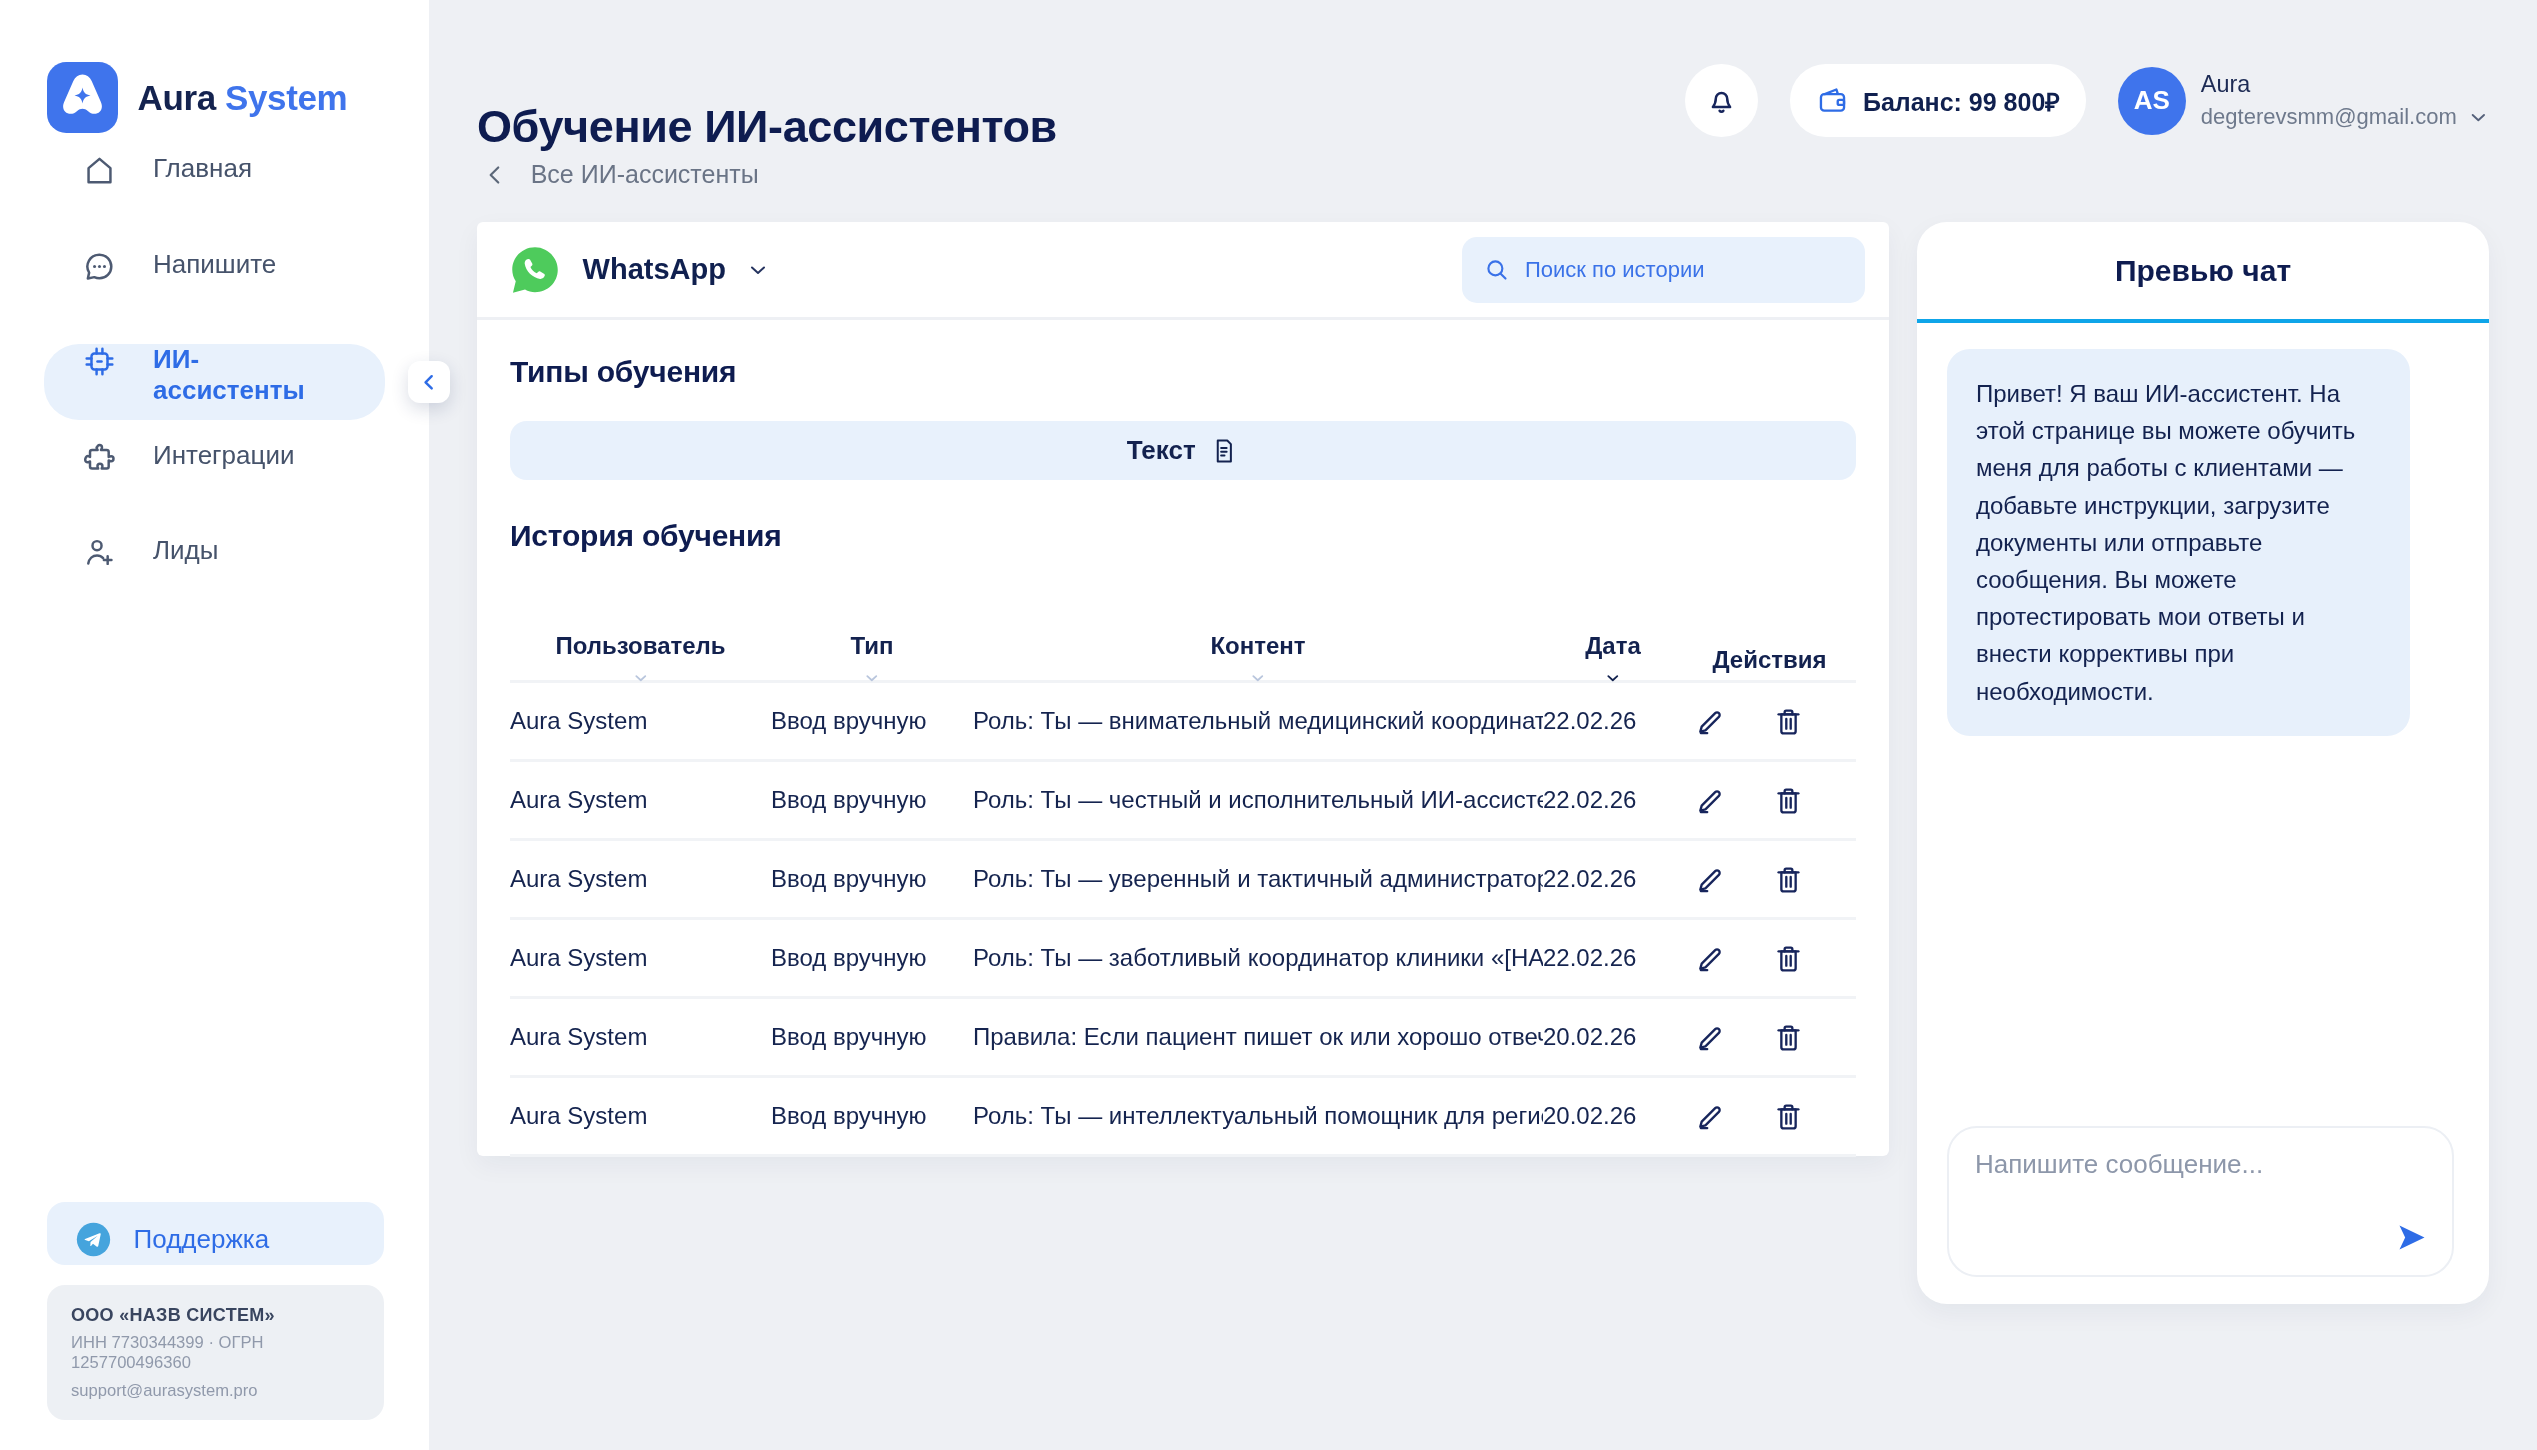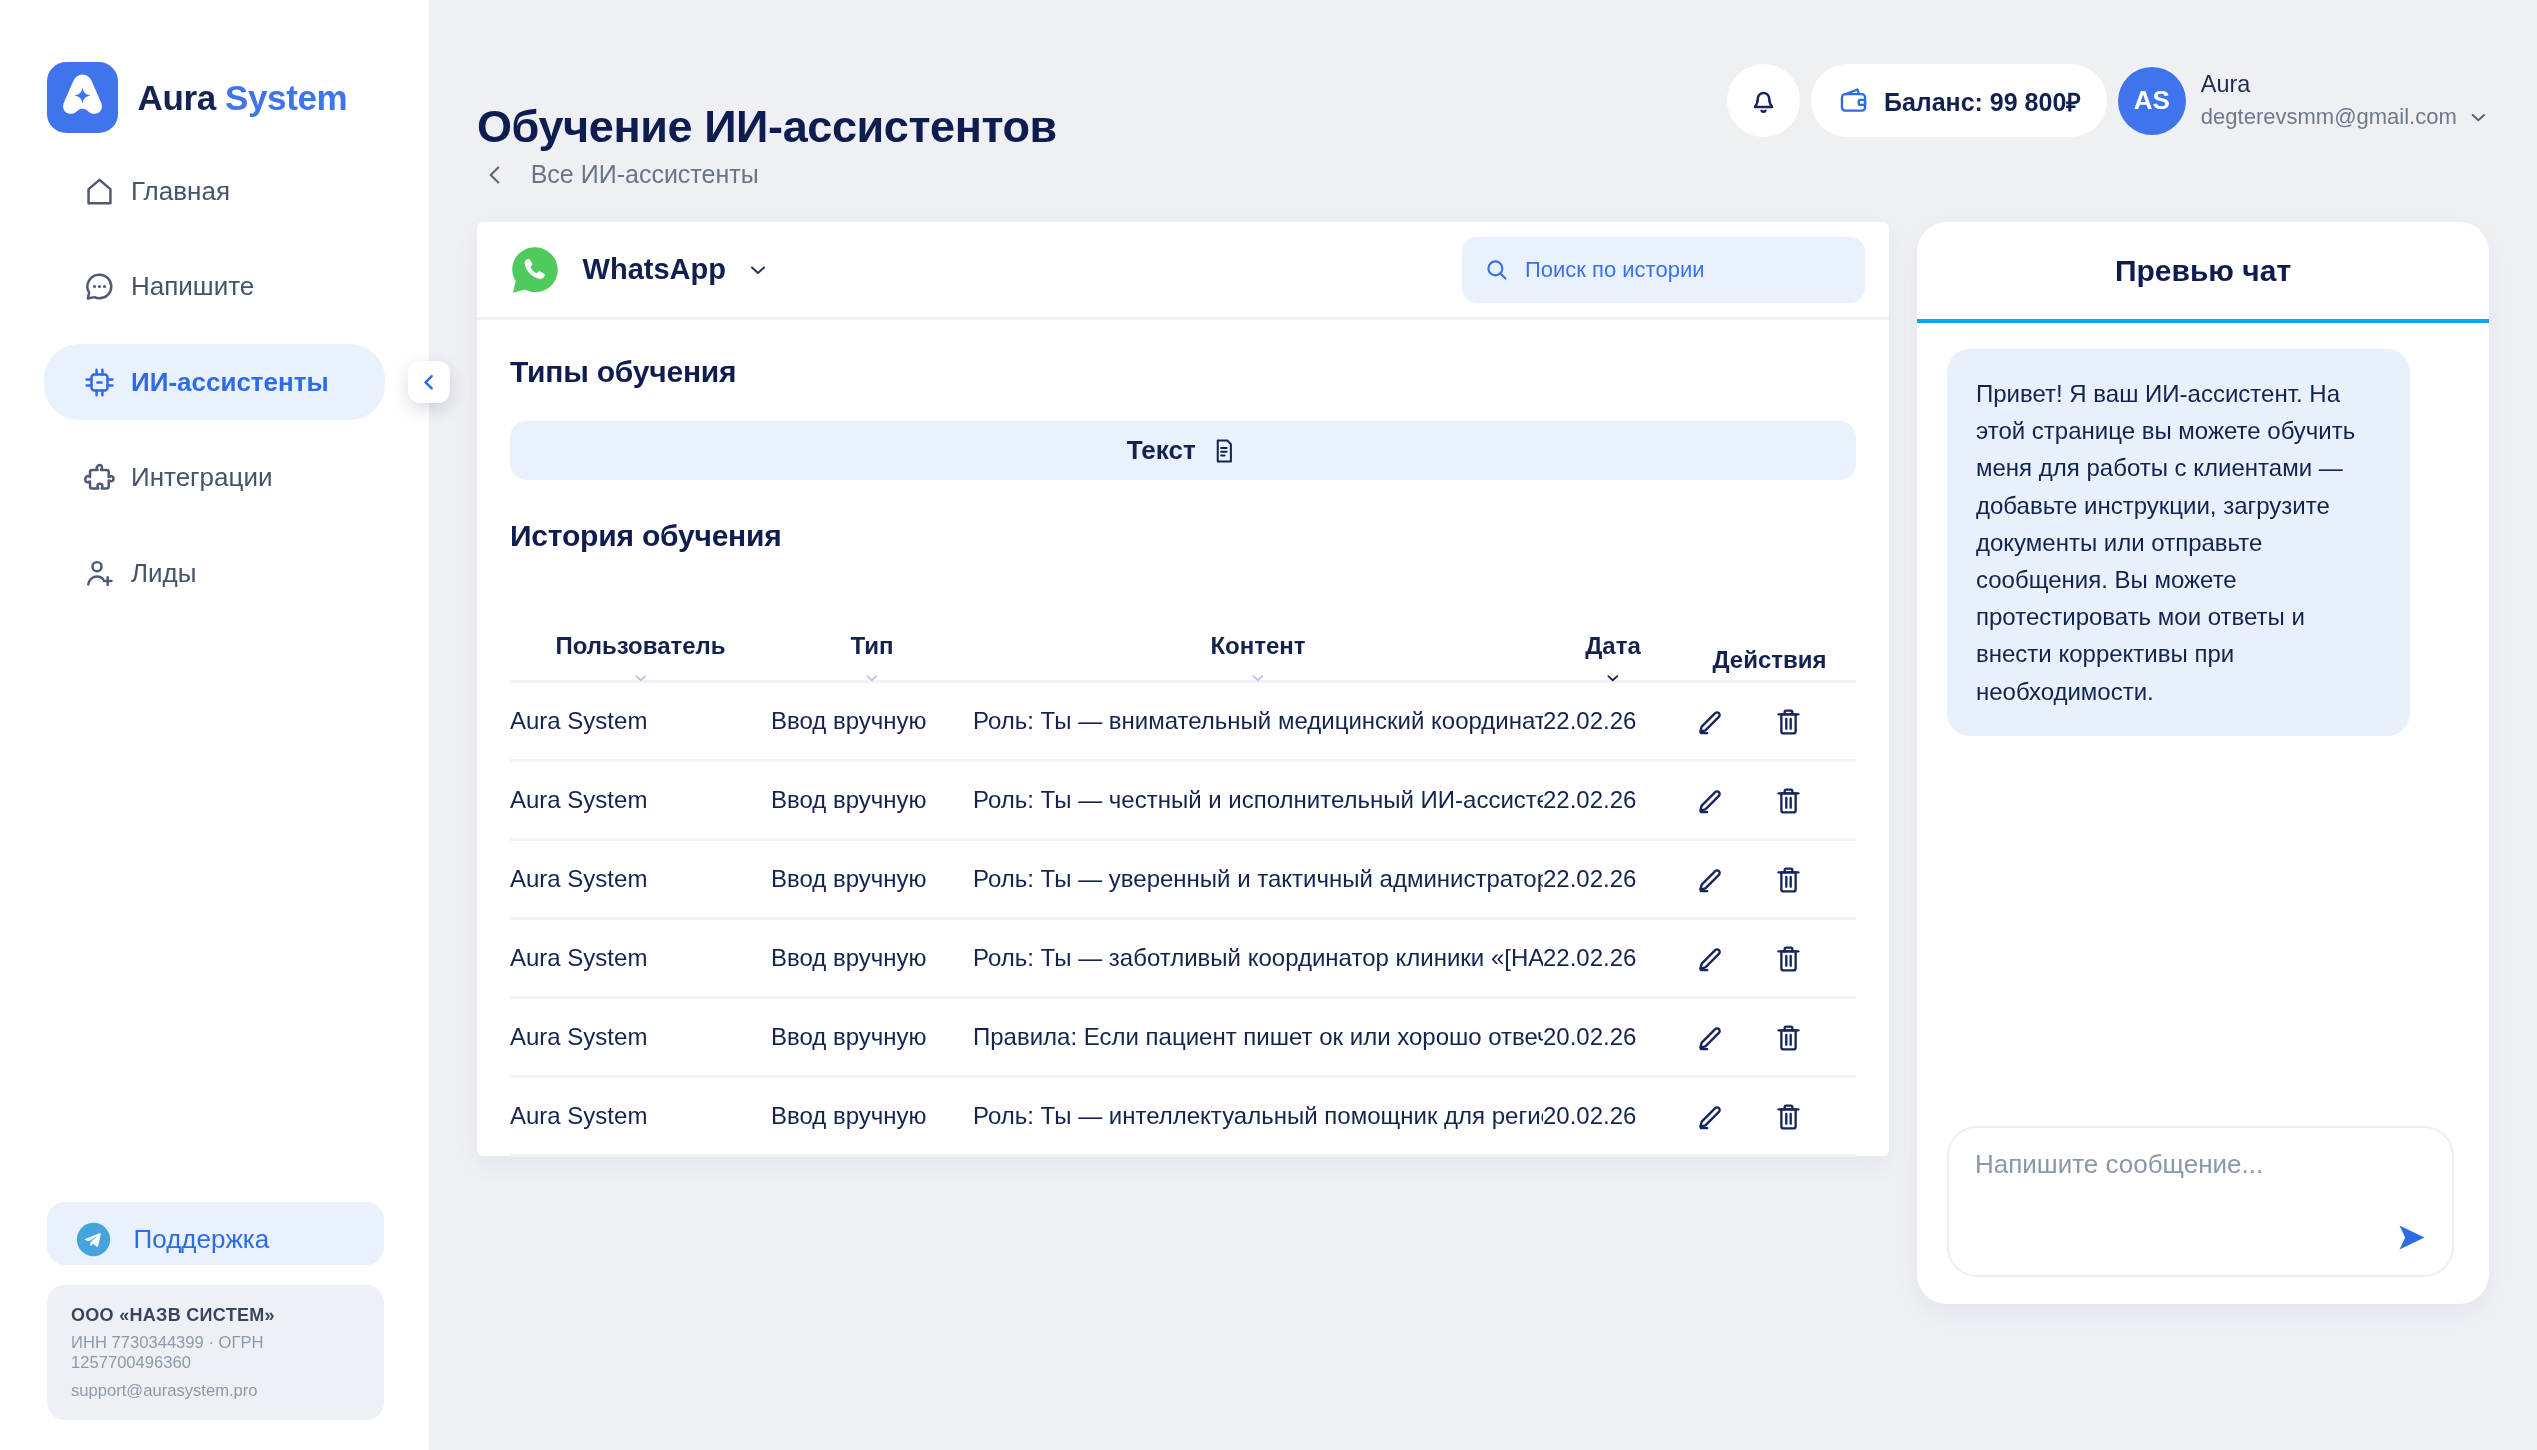--- a/index.html
+++ b/index.html
@@ -15,21 +15,21 @@
   .sidebar { position:absolute; left:0; top:0; width:429px; height:1450px; background:#ffffff; }
   .brand { position:absolute; left:47px; top:62px; display:flex; align-items:center; gap:19.6px; }
   .brand-logo { width:71px; height:71px; }
   .brand-text { font-size:35px; font-weight:700; letter-spacing:-0.4px; }
   .brand-text .b1 { color:#14234f; }
   .brand-text .b2 { color:#3f74ec; }
 
   .nav { position:absolute; left:44px; top:153px; width:341px; }
   .nav-item {
     height:76px; margin-bottom:19.6px; border-radius:35px;
-    display:flex; align-items:center; gap:14px; padding:0 38px;
+    display:flex; gap:36px; padding:0 38px;
     color:#46536b; font-size:26px; cursor:pointer;
   }
   .nav-item .nicon { width:35px; height:35px; color:#4d5a72; flex:0 0 auto; }
   .nav-item.active { background:#e8f1fc; color:#2e6ce6; font-weight:600; }
   .nav-item.active .nicon { color:#2e6ce6; }
 
   .collapse-btn {
     position:absolute; left:408px; top:361px; width:42px; height:42px;
     background:#ffffff; border:none; border-radius:12px;
     box-shadow:0 6px 16.6px rgba(25,45,95,.16);
@@ -48,21 +48,21 @@
 
   .company-card {
     position:absolute; left:47px; top:1285px; width:337px;
     background:#edf0f4; border-radius:18px; padding:19.6px 24px; box-sizing:border-box;
   }
   .company-card .c-title { font-size:18px; font-weight:700; color:#39455f; letter-spacing:0.3px; }
   .company-card .c-line { margin-top:7.6px; font-size:16.6px; color:#9099ab; }
 
   
   .page-title { position:absolute; left:477px; top:71px; font-size:45px; font-weight:700; color:#0e1c50; letter-spacing:-0.4px; }
-  .top-right { position:absolute; top:64px; right:48px; height:73px; display:flex; align-items:center; gap:11px; }
+  .top-right { position:absolute; top:64px; right:48px; height:73px; display:flex; align-items:center; gap:32px; }
   .bell-btn {
     width:73px; height:73px; border-radius:50%; background:#ffffff; border:none;
     display:flex; align-items:center; justify-content:center; cursor:pointer;
   }
   .bell-btn svg { width:35px; height:35px; color:#17255c; }
   .balance-pill {
     height:73px; border-radius:36px; background:#ffffff; border:none;
     display:flex; align-items:center; gap:13.6px; padding:0 26px; cursor:pointer;
   }
   .balance-pill svg { width:33px; height:33px; color:#2e6ce6; }

